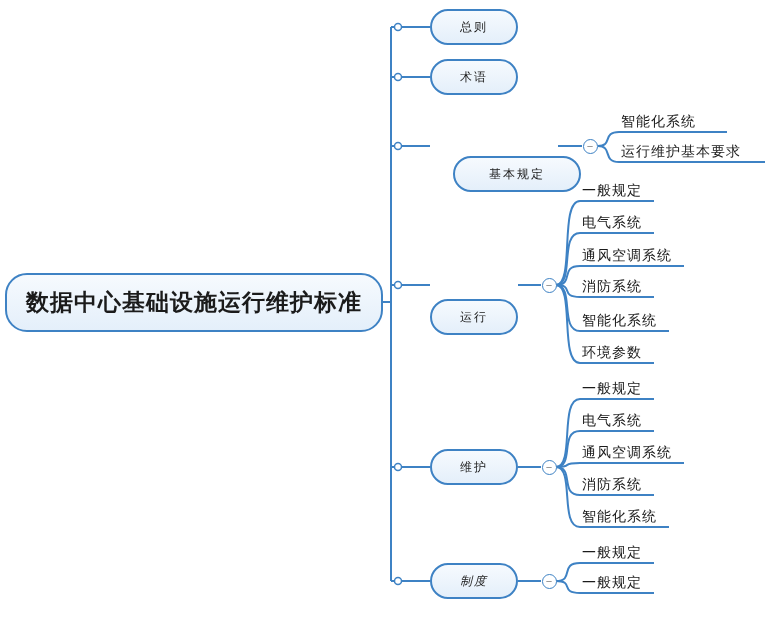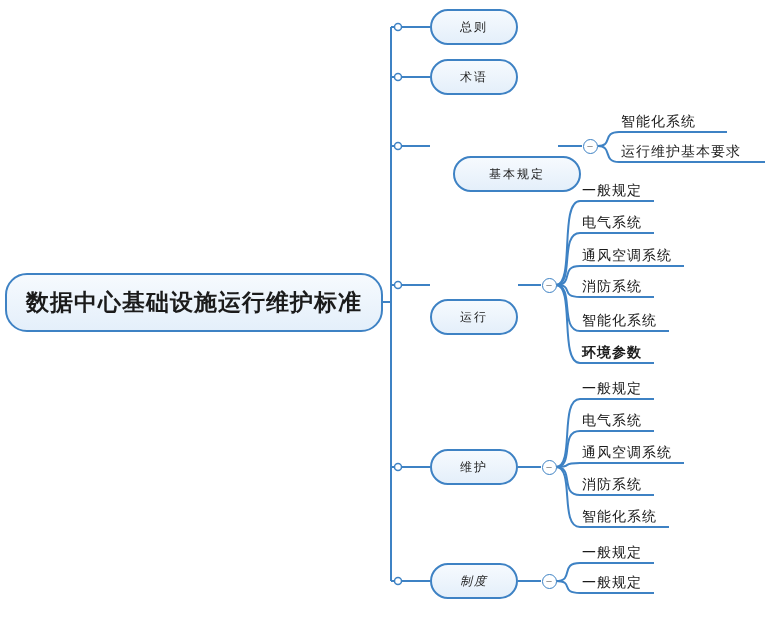--- a/index.html
+++ b/index.html
@@ -148,21 +148,21 @@
   <div class="collapse-btn" style="left:541.5px; top:573.5px;">−</div>
 
   <div class="child-label" style="left:621px; top:112px;">智能化系统</div>
   <div class="child-label" style="left:621px; top:142px;">运行维护基本要求</div>
 
   <div class="child-label" style="left:582px; top:181px;">一般规定</div>
   <div class="child-label" style="left:582px; top:213px;">电气系统</div>
   <div class="child-label" style="left:582px; top:246px;">通风空调系统</div>
   <div class="child-label" style="left:582px; top:277px;">消防系统</div>
   <div class="child-label" style="left:582px; top:311px;">智能化系统</div>
-  <div class="child-label" style="left:582px; top:343px;font-weight:bold;">环境参数</div>
+  <div class="child-label" style="left:582px; top:343px;">环境参数</div>
 
   <div class="child-label" style="left:582px; top:379px;">一般规定</div>
   <div class="child-label" style="left:582px; top:411px;">电气系统</div>
   <div class="child-label" style="left:582px; top:443px;">通风空调系统</div>
   <div class="child-label" style="left:582px; top:475px;">消防系统</div>
   <div class="child-label" style="left:582px; top:507px;">智能化系统</div>
 
   <div class="child-label" style="left:582px; top:543px;">一般规定</div>
   <div class="child-label" style="left:582px; top:573px;">一般规定</div>
 

